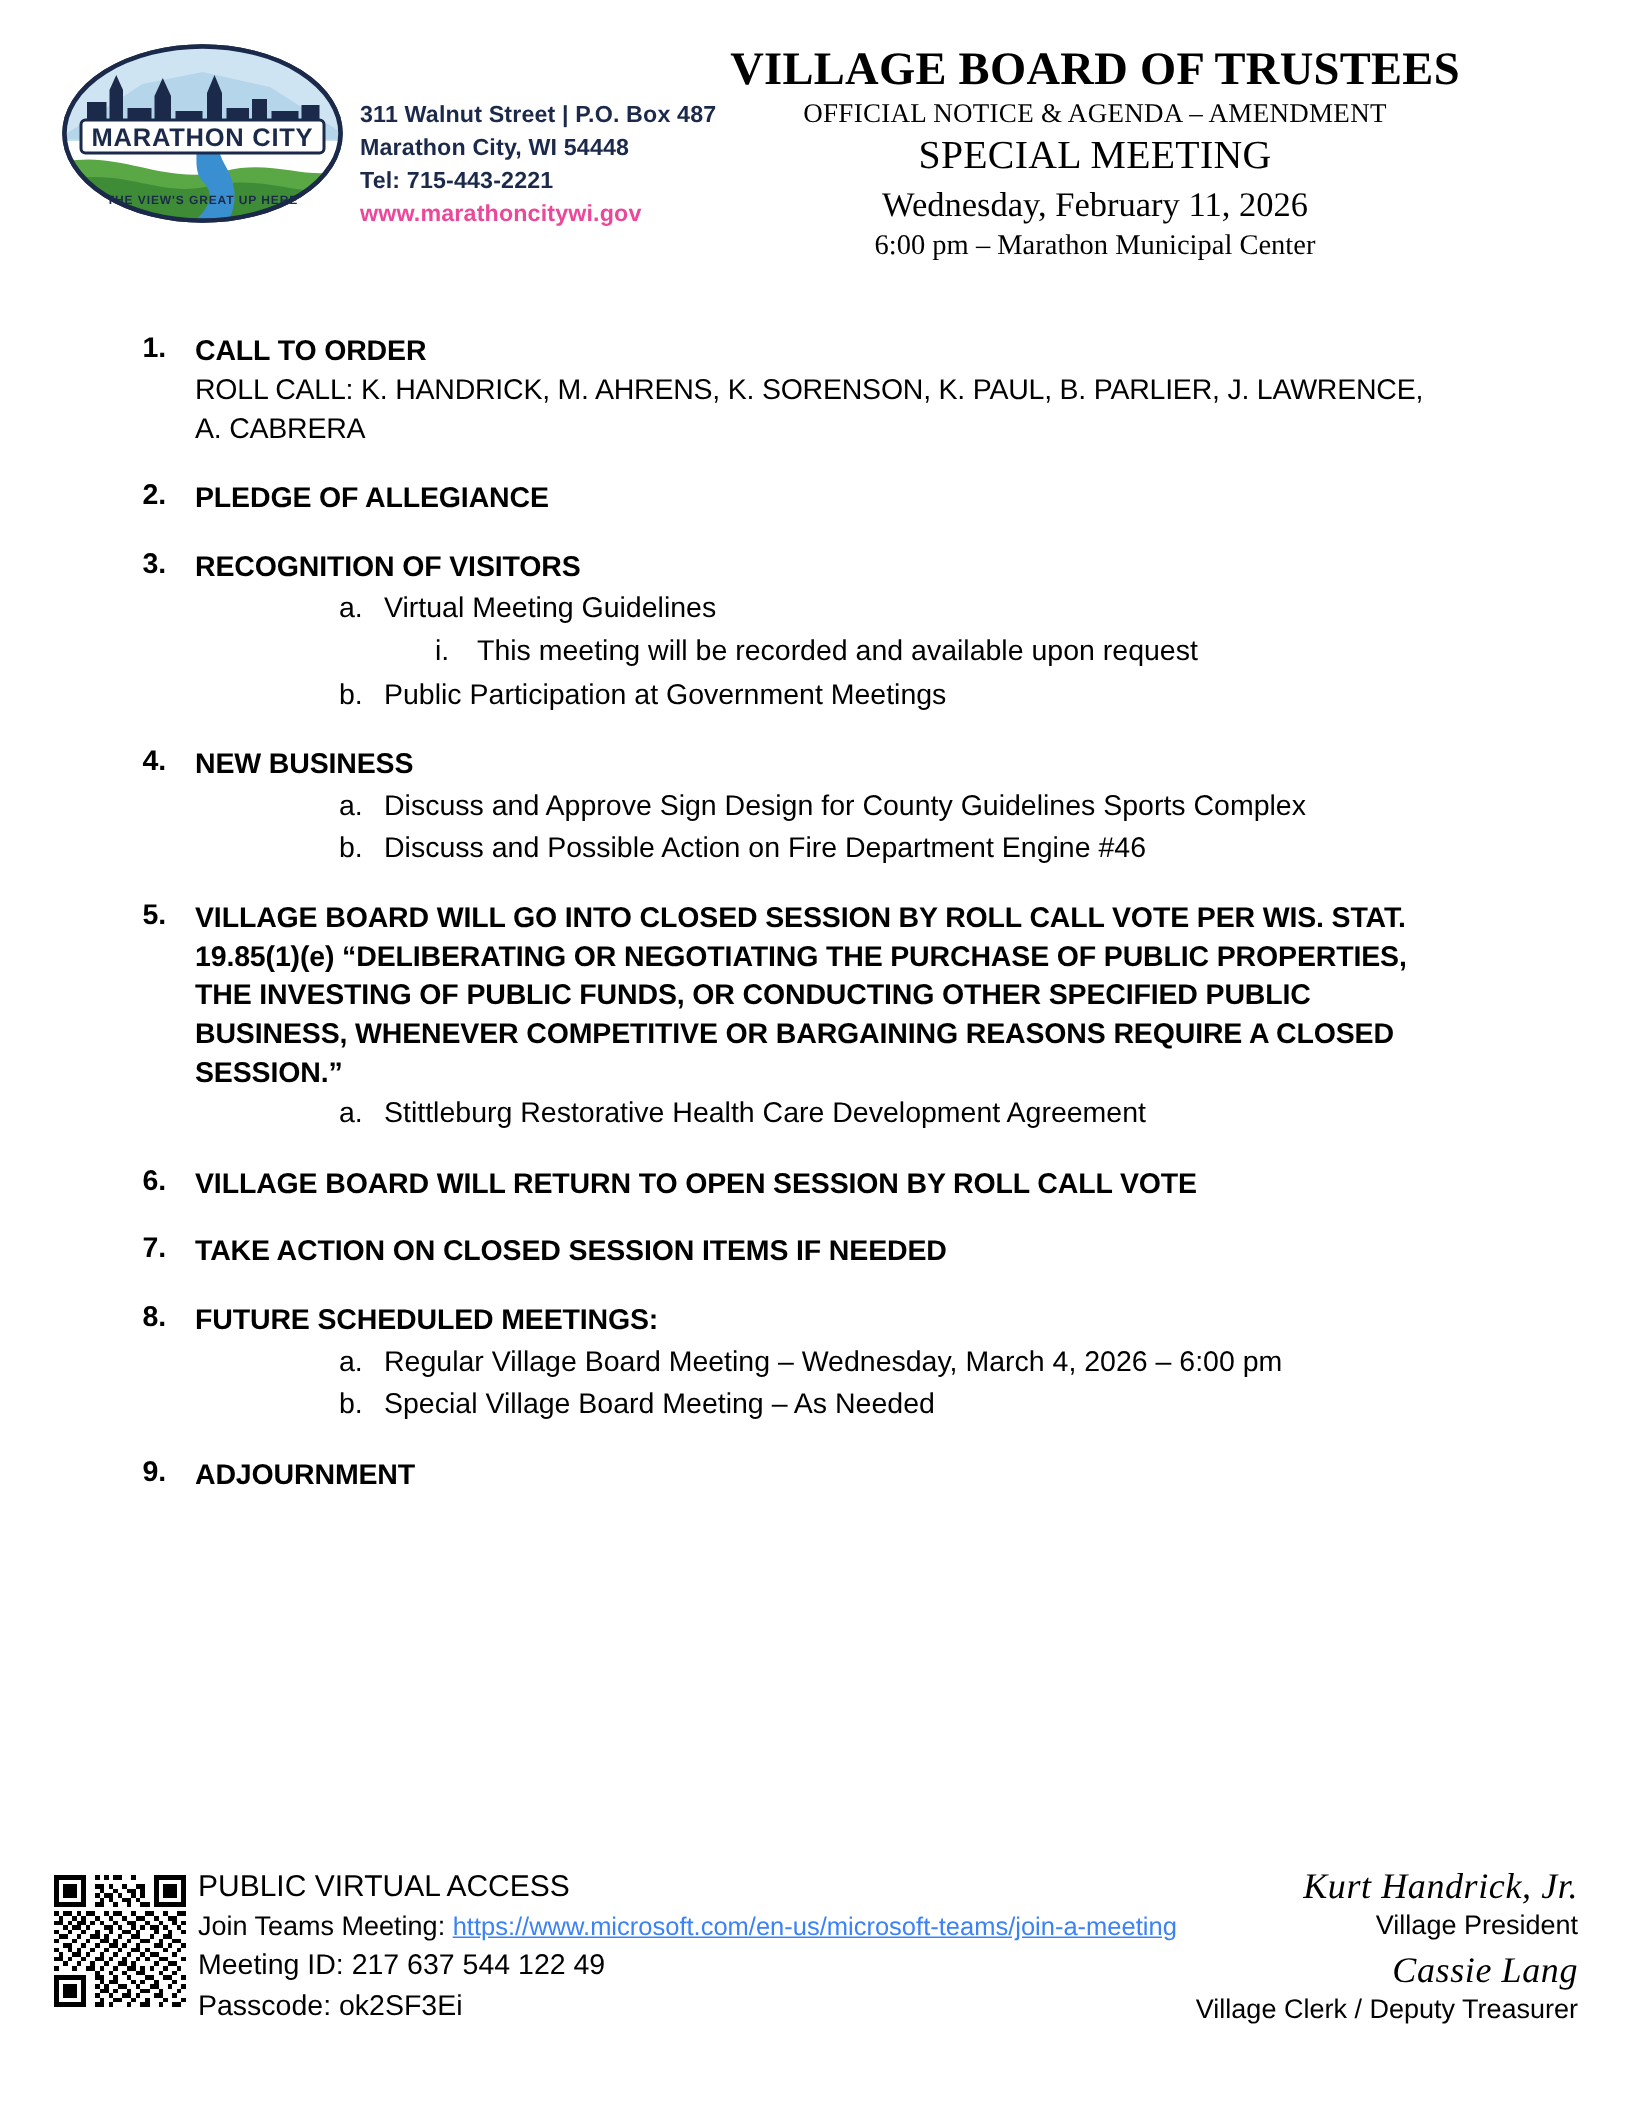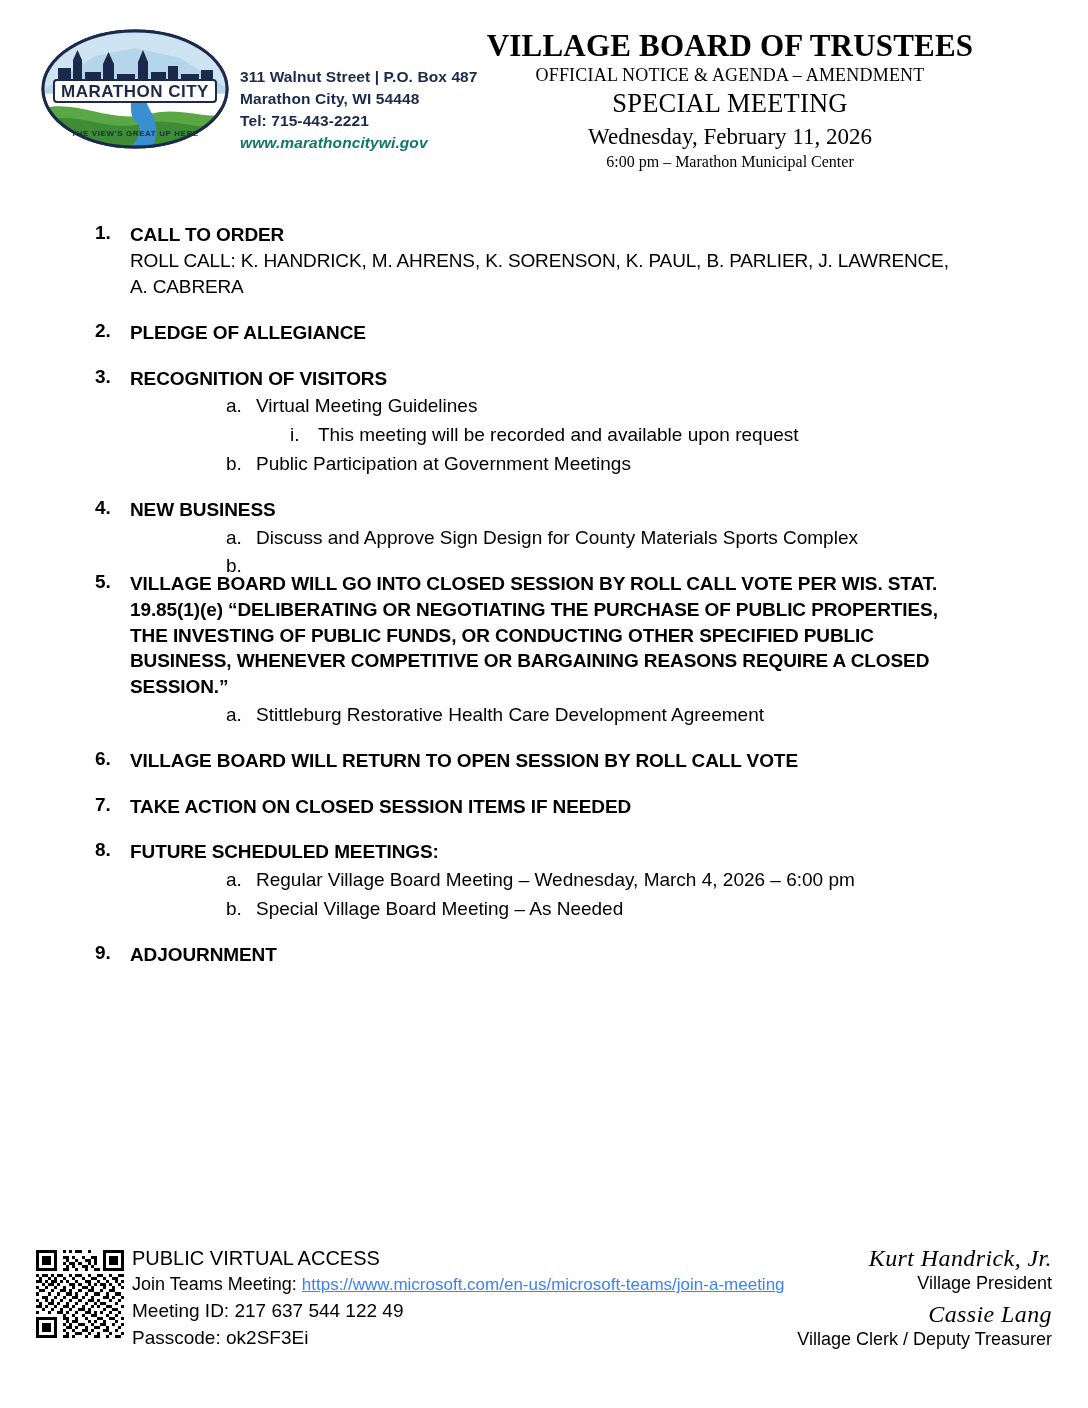--- a/index.html
+++ b/index.html
@@ -39,22 +39,21 @@
     left: 240px;
     top: 66px;
     font-family: "Liberation Sans", sans-serif;
     font-size: 15.5px;
     font-weight: bold;
     line-height: 1.42;
     color: #1b2a4a;
     letter-spacing: 0.1px;
   }
   .contact-block .url {
-    color: #0f766e;
-    font-style: italic;
+    color: #ec4899;
   }
   .title-block {
     position: absolute;
     right: 38px;
     top: 28px;
     width: 640px;
     text-align: center;
     font-family: "Liberation Serif", serif;
     color: #000;
   }
@@ -73,21 +72,21 @@
     font-size: 26.5px;
     line-height: 1.22;
     letter-spacing: 0.2px;
   }
   .title-date {
     font-size: 23px;
     line-height: 1.35;
     margin-top: 2px;
   }
   .title-time {
-    font-size: 16px;
+    font-size: 19px;
     line-height: 1.3;
   }
 
   
   .agenda {
     position: absolute;
     left: 0;
     top: 222px;
     width: 1088px;
   }
@@ -305,24 +304,25 @@
       </li>
     </ul>
   </div>
 
   <div class="agenda-item">
     <div class="agenda-num">4.</div>
     <div class="agenda-title">NEW BUSINESS</div>
     <ul class="sub-list">
       <li class="sub-item">
         <span class="sub-marker">a.</span>
-        <span class="sub-text">Discuss and Approve Sign Design for County Materials Sports Complex</span>
+        <span class="sub-text">Discuss and Approve Sign Design for County Guidelines Sports Complex</span>
       </li>
       <li class="sub-item">
         <span class="sub-marker">b.</span>
+        <span class="sub-text">Discuss and Possible Action on Fire Department Engine #46</span>
       </li>
     </ul>
   </div>
 
   <div class="agenda-item">
     <div class="agenda-num">5.</div>
     <div class="agenda-title long">VILLAGE BOARD WILL GO INTO CLOSED SESSION BY ROLL CALL VOTE PER WIS. STAT. 19.85(1)(e) “DELIBERATING OR NEGOTIATING THE PURCHASE OF PUBLIC PROPERTIES, THE INVESTING OF PUBLIC FUNDS, OR CONDUCTING OTHER SPECIFIED PUBLIC BUSINESS, WHENEVER COMPETITIVE OR BARGAINING REASONS REQUIRE A CLOSED SESSION.”</div>
     <ul class="sub-list">
       <li class="sub-item">
         <span class="sub-marker">a.</span>

